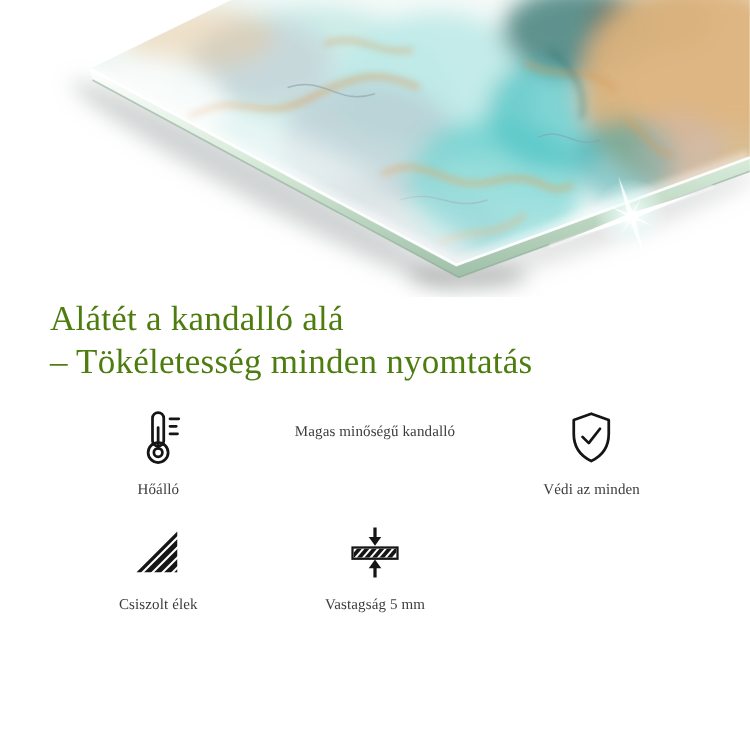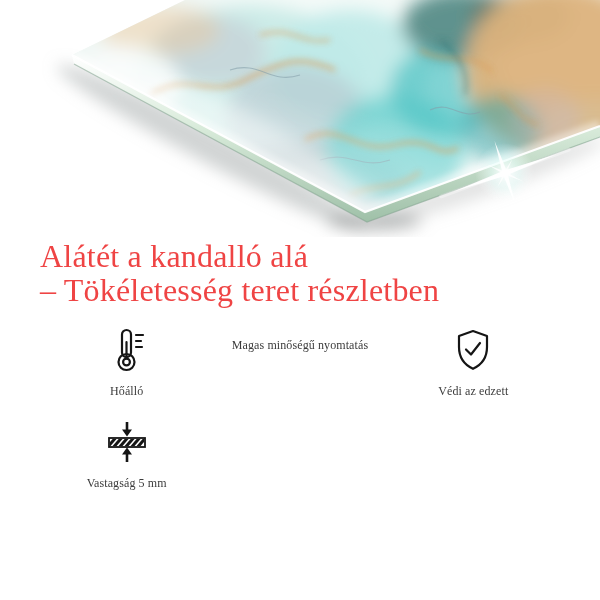--- a/index.html
+++ b/index.html
@@ -5,21 +5,21 @@
   html,body{margin:0;padding:0;}
   body{
     width:600px;height:600px;background:#ffffff;overflow:hidden;
     font-family:"Liberation Sans",sans-serif;
   }
   .hero{position:relative;width:600px;height:237px;}
   .hero svg{display:block;}
   .content{padding:0 40px;}
   .page-title{
     font-family:"Liberation Serif","DejaVu Serif",serif;
-    font-size:32px;line-height:34px;font-weight:400;color:#ef4444;
+    font-size:28px;line-height:34px;font-weight:400;color:#4d7c0f;
     margin:2px 0 0 0;letter-spacing:.2px;
   }
   .description{
     font-size:13px;line-height:23.5px;color:#3a3a3a;
     max-width:522px;margin:11px 0 0 0;
   }
   .features{
     display:grid;grid-template-columns:1fr 1fr 1fr;
     margin-top:20px;row-gap:20px;
   }
@@ -127,53 +127,72 @@
       <polygon points="-20,0 0,-1.5 20,0 0,1.5" fill="#ffffff" opacity="0.8" transform="rotate(25)"></polygon>
       <polygon points="-16,0 0,-1.3 16,0 0,1.3" fill="#ffffff" opacity="0.75" transform="rotate(-62)"></polygon>
       <circle r="2.6" fill="#ffffff"></circle>
     </g>
   </svg>
 </div>
 
 <div class="content">
   <h1 class="page-title">
     <div>Alátét a kandalló alá</div>
-    <div>– Tökéletesség teret részletben</div>
+    <div>– Tökéletesség minden nyomtatás</div>
   </h1>
 
   <div class="features">
 
     <div class="feature">
       <div class="icon-box">
         <svg width="36" height="46" viewBox="0 0 36 46">
           <rect class="ic" x="13" y="3" width="9" height="27" rx="4.5"></rect>
           <circle class="ic" cx="17.5" cy="35" r="8"></circle>
           <circle class="ic" cx="17.5" cy="35" r="3.4"></circle>
           <path class="ic" d="M17.5,31.5 V15"></path>
           <path class="ic" d="M27,8 h7 M27,14 h5 M27,20 h6"></path>
         </svg>
       </div>
       <div class="feature-label">Hőálló</div>
     </div>
 
     <div class="feature">
-      <div class="feature-label">Magas minőségű nyomtatás</div>
+      <div class="feature-label">Magas minőségű kandalló</div>
     </div>
 
     <div class="feature">
       <div class="icon-box">
         <svg width="40" height="44" viewBox="0 0 40 44">
           <path class="ic" stroke-width="2.4" d="M20,3 L34,8 V19 C34,29.5 28.5,36.8 20,40.8 C11.5,36.8 6,29.5 6,19 V8 Z"></path>
           <path class="ic" stroke-width="2.4" d="M13,21.5 L18,26.5 L27,15"></path>
         </svg>
       </div>
-      <div class="feature-label">Védi az edzett</div>
-    </div>
-
-
+      <div class="feature-label">Védi az minden</div>
+    </div>
+
+
+    <div class="feature">
+      <div class="icon-box">
+        <svg width="40" height="38" viewBox="0 0 40 38">
+          <defs>
+            <clipPath id="triC">
+                <polygon points="2,35 35,2 35,35"></polygon>
+              </clipPath>
+          </defs>
+          <g clip-path="url(#triC)" stroke="#151515" stroke-width="4">
+            <line x1="0" y1="38" x2="38" y2="0"></line>
+            <line x1="8" y1="38" x2="46" y2="0"></line>
+            <line x1="16" y1="38" x2="54" y2="0"></line>
+            <line x1="24" y1="38" x2="62" y2="0"></line>
+            <line x1="32" y1="38" x2="70" y2="0"></line>
+          </g>
+        </svg>
+      </div>
+      <div class="feature-label">Csiszolt élek</div>
+    </div>
 
     <div class="feature">
       <div class="icon-box">
         <svg width="46" height="42" viewBox="0 0 46 42">
           <defs>
             <clipPath id="barC">
                 <rect x="6" y="18" width="34" height="7"></rect>
               </clipPath>
           </defs>
           <rect x="5" y="17" width="36" height="9" fill="#ffffff" stroke="#151515" stroke-width="1.8"></rect>

